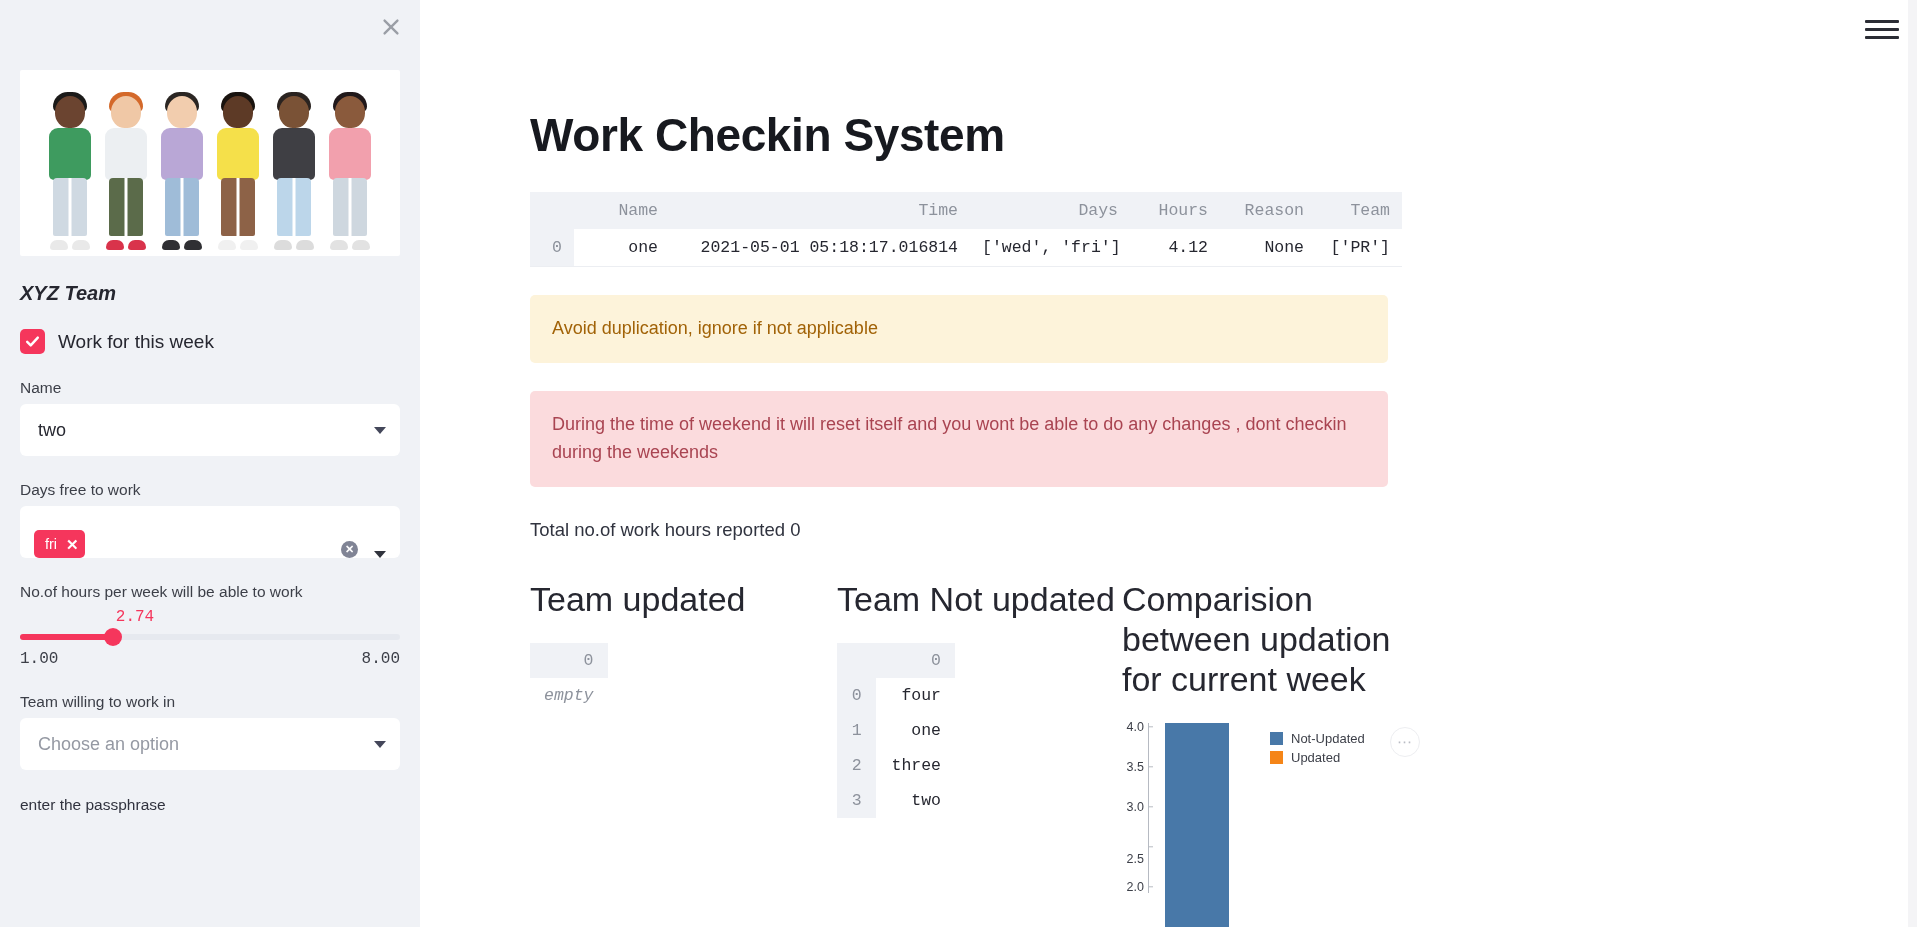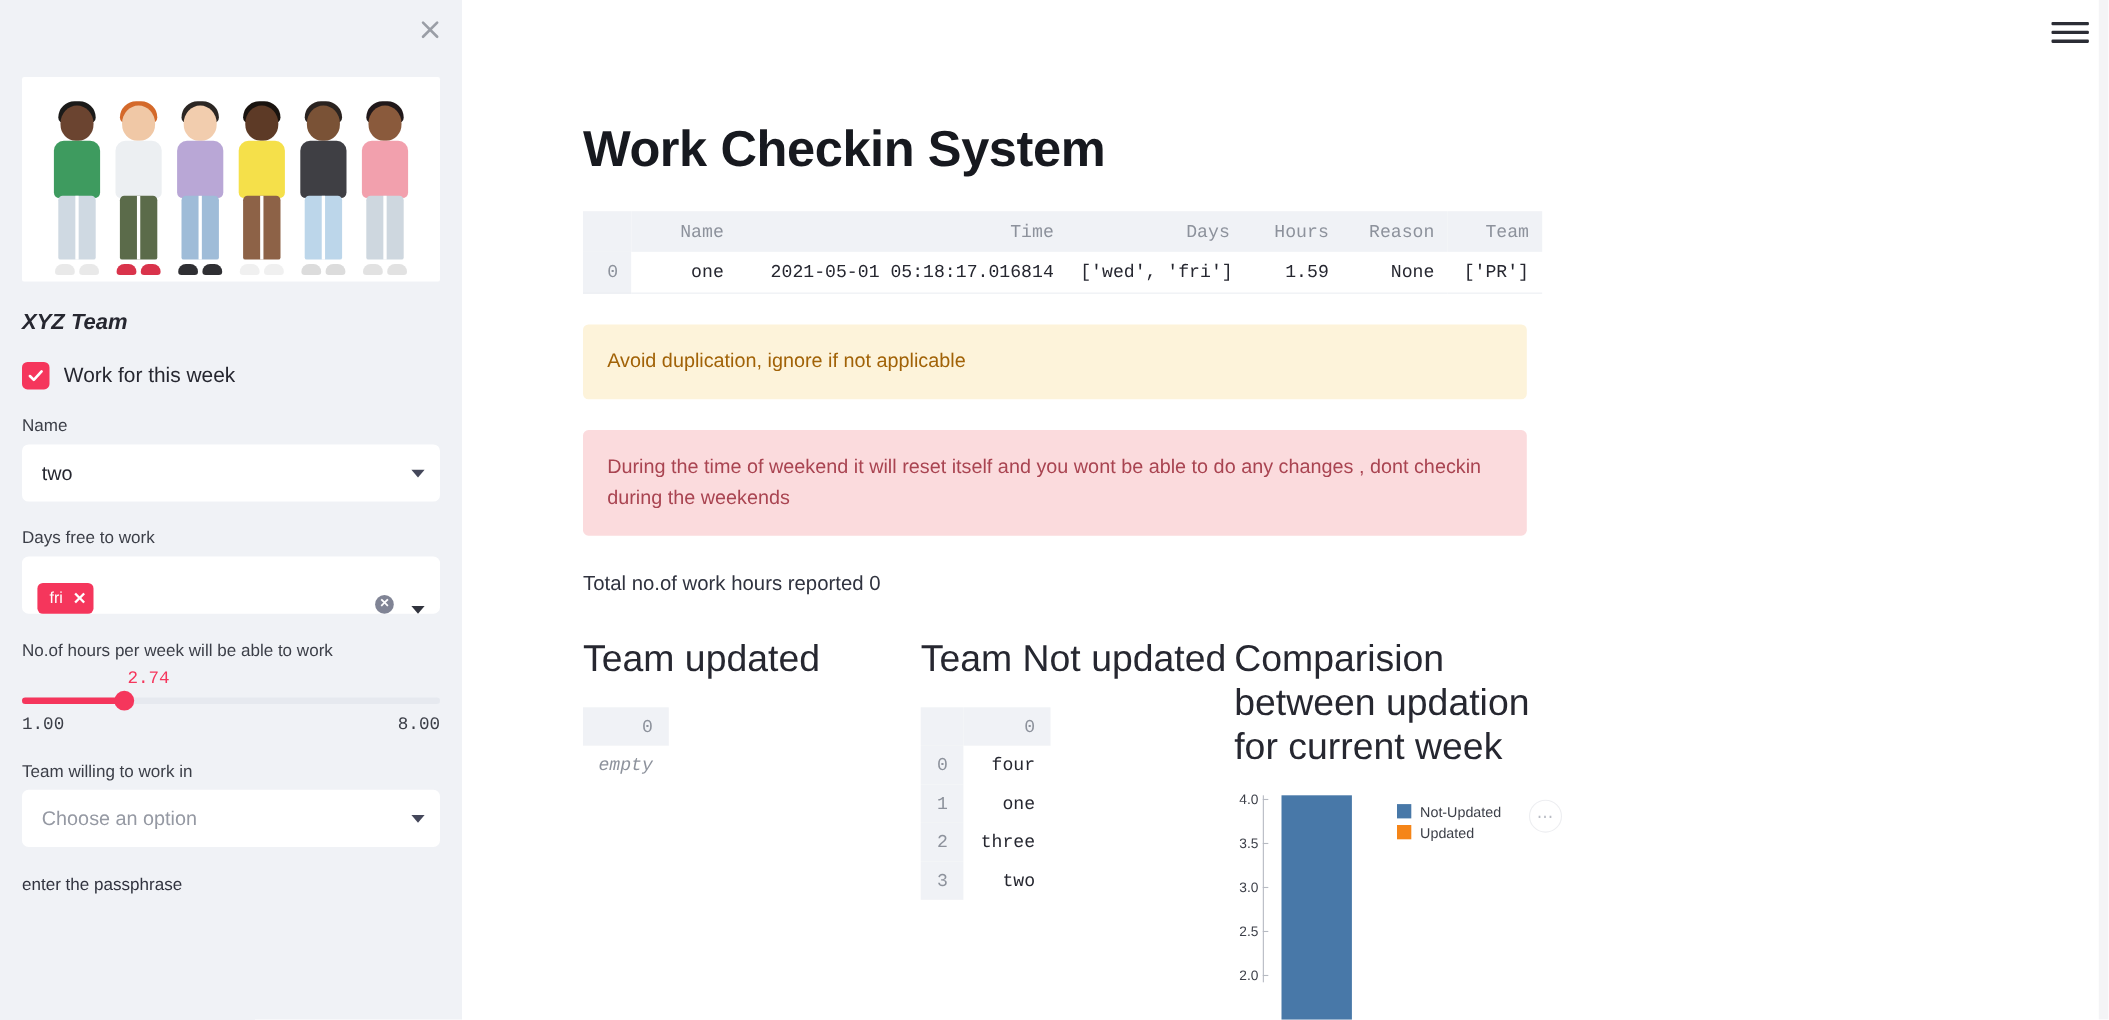--- a/index.html
+++ b/index.html
@@ -197,21 +197,21 @@
     position: absolute; left: 16px; bottom: -40px; width: 64px;
     background: #4878a8;
   }
   .y-ticks { position: absolute; left: 0; top: 0; width: 26px; height: 170px; }
   .y-tick {
     position: absolute; right: 4px; transform: translateY(-50%);
     font-size: 12.5px; color: #3c3f48;
   }
   .y-tickmark { position:absolute; left:26px; width: 5px; height:1.4px; background:#b6bac2; transform: translateY(-50%); }
   .legend { position: absolute; left: 148px; top: 8px; }
-  .legend-item { display:flex; gap:8px; margin-bottom: 4px; }
+  .legend-item { display:flex; align-items:center; gap:8px; margin-bottom: 4px; }
   .legend-swatch { width: 13px; height: 13px; }
   .legend-text { font-size: 13px; color: #3c3f48; }
   .chart-menu {
     position: absolute; right: 2px; top: 4px;
     width: 30px; height: 30px; border-radius: 50%;
     border: 1px solid #edeef1; color: #b9bcc4;
     display:flex; align-items:center; justify-content:center;
     font-size: 15px; letter-spacing: 1px; cursor: pointer;
   }
   .scroll-edge {
@@ -367,21 +367,21 @@
             <th style="width:96px">Reason</th>
             <th style="width:86px">Team</th>
           </tr>
         </thead>
         <tbody>
           <tr>
             <td class="idx">0</td>
             <td>one</td>
             <td>2021-05-01 05:18:17.016814</td>
             <td>['wed', 'fri']</td>
-            <td>1.59</td>
+            <td>4.12</td>
             <td>None</td>
             <td>['PR']</td>
           </tr>
         </tbody>
       </table>
 
       <div class="alert warning">Avoid duplication, ignore if not applicable</div>
       <div class="alert error">During the time of weekend it will reset itself and you wont be able to do any changes , dont checkin during the weekends</div>
 
       <div class="total-line">Total no.of work hours reported 0</div>
@@ -434,21 +434,21 @@
           </table>
         </div>
 
         <div class="col col-3">
           <h2 class="col-title">Comparision between updation for current week</h2>
           <div class="chart-area">
             <div class="y-ticks">
               <div class="y-tick" style="top:4px">4.0</div>
               <div class="y-tick" style="top:44px">3.5</div>
               <div class="y-tick" style="top:84px">3.0</div>
-              <div class="y-tick" style="top:124px">2.5</div>
+              <div class="y-tick" style="top:136px">2.5</div>
               <div class="y-tick" style="top:164px">2.0</div>
               <div class="y-tickmark" style="top:4px"></div>
               <div class="y-tickmark" style="top:44px"></div>
               <div class="y-tickmark" style="top:84px"></div>
               <div class="y-tickmark" style="top:124px"></div>
               <div class="y-tickmark" style="top:164px"></div>
             </div>
             <div class="chart-plot">
               <div class="chart-bar" style="height:210px"></div>
             </div>

